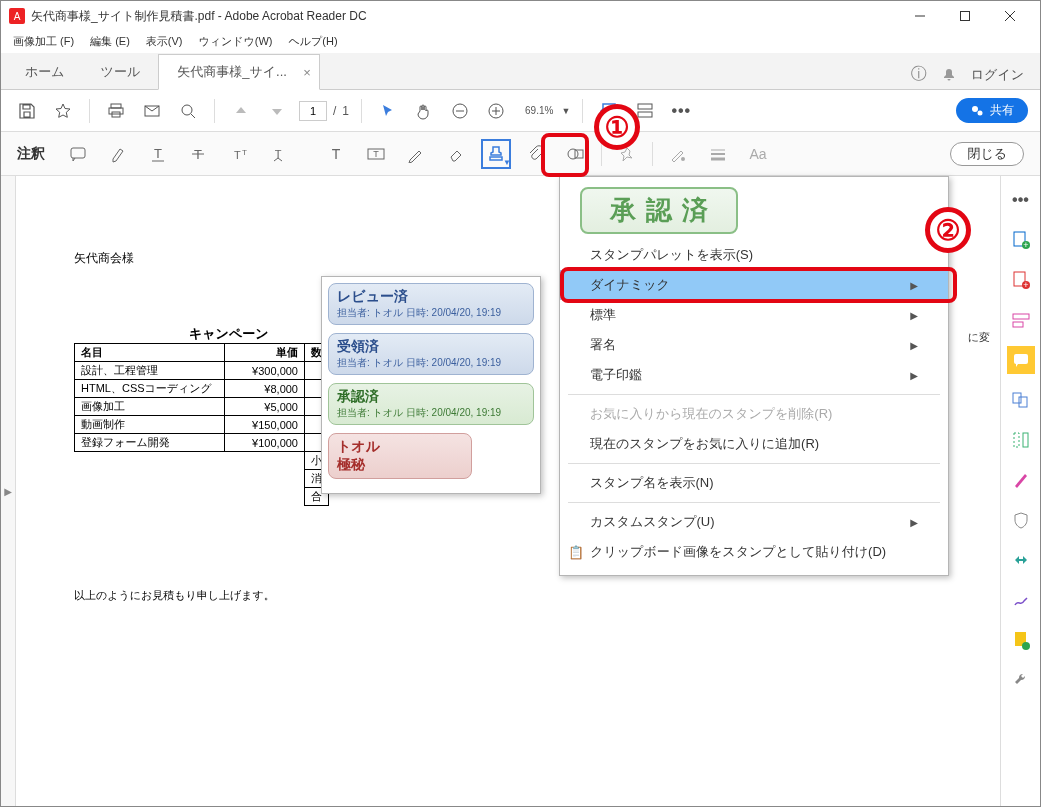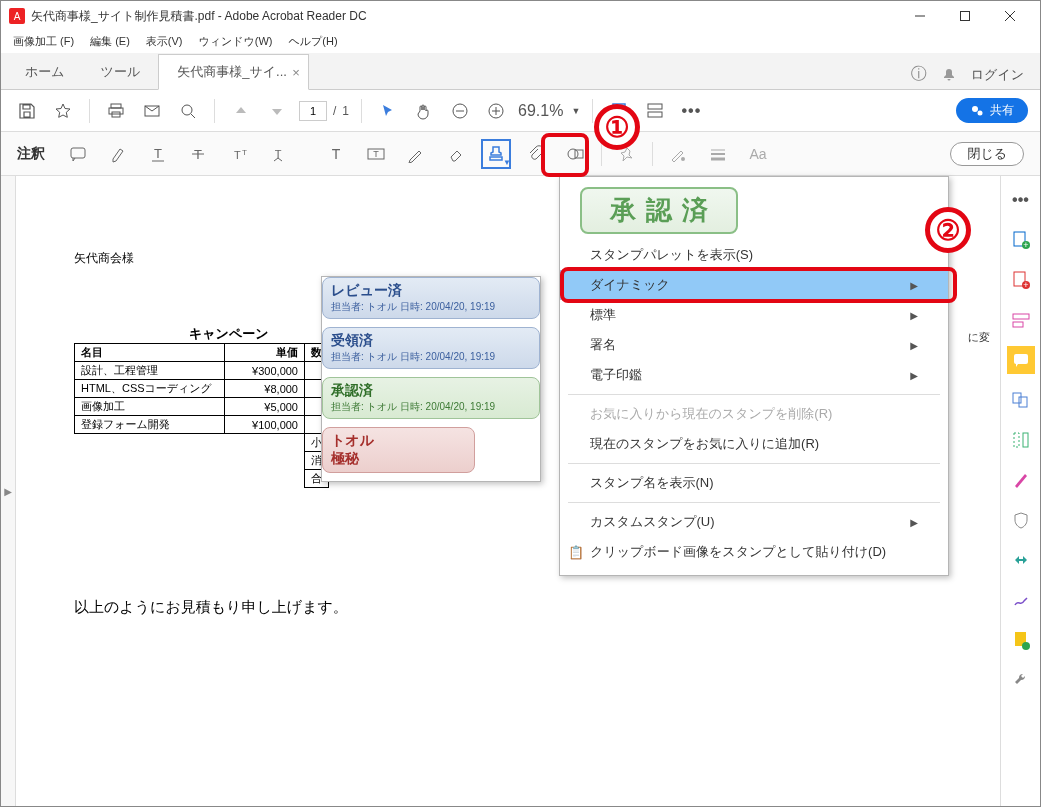--- a/index.html
+++ b/index.html
@@ -11,33 +11,33 @@
 .titlebar .title { font-size: 12px; color: #333; flex: 1; }
 .titlebar .winbtn { width: 45px; height: 30px; display: flex; align-items: center; justify-content: center; color: #333; }
 
 
 .menubar { height: 22px; display: flex; padding: 0 4px; font-size: 11px; color: #333; }
 .menubar .mitem { padding: 3px 8px; cursor: default; }
 
 
 .tabbar { height: 37px; background: #f3f3f3; display: flex; align-items: flex-end; border-bottom: 1px solid #ccc; padding-left: 6px; position: relative; }
 .tabbar .ttab { padding: 8px 18px; font-size: 13px; color: #555; cursor: default; }
-.tabbar .ttab.active { background: #fff; border: 1px solid #ccc; border-bottom: 1px solid #fff; margin-bottom: -1px; padding-right: 21px; position: relative; }
+.tabbar .ttab.active { background: #fff; border: 1px solid #ccc; border-bottom: 1px solid #fff; margin-bottom: -1px; padding-right: 32px; position: relative; }
 .tabbar .ttab .close { position: absolute; right: 8px; top: 50%; transform: translateY(-50%); font-size: 13px; color: #888; }
 .tabbar .right { margin-left: auto; display: flex; align-items: center; gap: 14px; padding-right: 16px; padding-bottom:4px;}
 .tabbar .right .ic { color: #888; font-size: 16px; }
 .tabbar .right .login { font-size: 13px; color: #555; }
 
 
 .toolbar { height: 42px; display: flex; align-items: center; padding: 0 12px; gap: 8px; border-bottom: 1px solid #ddd; }
 .toolbar .tb { width: 28px; height: 28px; display: flex; align-items: center; justify-content: center; color: #555; }
 .toolbar .sep { width: 1px; height: 24px; background: #ddd; margin: 0 4px; }
 .toolbar .page { display: flex; align-items: center; gap: 6px; font-size: 12px; color: #555; }
 .toolbar .page input { width: 28px; height: 20px; border: 1px solid #ccc; text-align: center; font-size: 11px; }
-.toolbar .zoom { font-size: 16px; color: #555; }
+.toolbar .zoom { font-size: 10px; color: #555; margin-left: 7px; }
 .toolbar .share { margin-left: auto; background: #1473e6; color: #fff; border-radius: 14px; padding: 4px 14px; display: flex; align-items: center; gap: 6px; font-size: 12px; }
 
 
 .commentbar { height: 44px; display: flex; align-items: center; padding: 0 16px; gap: 10px; border-bottom: 1px solid #ddd; background: #fafafa; }
 .commentbar .label { font-size: 14px; font-weight: bold; color: #333; margin-right: 8px; }
 .commentbar .cb { width: 30px; height: 30px; display: flex; align-items: center; justify-content: center; color: #666; position: relative; }
 .commentbar .selected { border: 2px solid #3b7ddd; }
 .commentbar .closebtn { margin-left: auto; border: 1px solid #999; border-radius: 14px; padding: 2px 16px; font-size: 13px; color: #333; background: #fff;}
 
 
@@ -47,27 +47,27 @@
 .page-paper { background: #fff; margin: 0; width: 100%; height:100%; padding: 30px 58px; position: relative; }
 
 .addr { font-size: 12px; margin-top: 44px; }
 .campaign { font-size: 13px; font-weight: bold; margin-top: 58px; margin-left: 115px; }
 .estimate-table { margin-top: 0; border-collapse: collapse; font-size: 11px; }
 .estimate-table th, .estimate-table td { border: 1px solid #000; padding: 1px 6px; }
 .estimate-table th { text-align: left; font-weight: bold; background:#fff;}
 .estimate-table .col1 { width: 150px; }
 .estimate-table .col2 { width: 80px; text-align: right; }
 .estimate-table .col3 { width: 18px; }
-.note { font-size: 15px; margin-top: 110px; }
+.note { font-size: 11px; margin-top: 82px; }
 
 
 .approved-stamp { position: absolute; top: 184px; left: 604px; font-size: 28px; color: #5a9e56; border: 2px solid #8abf86; border-radius: 8px; padding: 2px 16px; background: linear-gradient(#f0f7ef,#e3efe0); font-weight: bold; letter-spacing: 12px; text-indent:12px;}
 
 
-.stamp-submenu { position: absolute; top: 275px; left: 320px; width: 220px; background: #fff; border: 1px solid #b5b5b5; box-shadow: 2px 2px 6px rgba(0,0,0,0.25); z-index: 5; }
+.stamp-submenu { position: absolute; top: 275px; left: 320px; width: 220px; background: #fff; border: 1px solid #b5b5b5; box-shadow: 2px 2px 6px rgba(0,0,0,0.25); padding: 6px; z-index: 5; }
 .stamp-item { border-radius: 8px; padding: 4px 8px; margin-bottom: 8px; font-size: 12px; }
 .stamp-item .t { font-weight: bold; font-size: 14px; }
 .stamp-item .s { font-size: 10px; }
 .st-blue { background: linear-gradient(#e3ebf5,#cdd9ea); border:1px solid #9fb3d1; color:#3b5f9e; }
 .st-blue .t { color:#2b4e8c;}
 .st-green { background: linear-gradient(#e7f2e4,#d8ead2); border:1px solid #a0c499; color:#3d7a35;}
 .st-green .t{color:#2f6e28;}
 .st-red { background: linear-gradient(#f5e3e2,#eccfcd); border:1px solid #d19f9d; color:#b03a36;}
 .st-red .t{color:#a52f2c;}
 
@@ -361,20 +361,25 @@
               <td class="col1">HTML、CSSコーディング</td>
               <td class="col2">¥8,000</td>
               <td class="col3"></td>
             </tr>
         <tr>
               <td class="col1">画像加工</td>
               <td class="col2">¥5,000</td>
               <td class="col3"></td>
             </tr>
         <tr>
+              <td class="col1">動画制作</td>
+              <td class="col2">¥150,000</td>
+              <td class="col3"></td>
+            </tr>
+        <tr>
               <td class="col1">登録フォーム開発</td>
               <td class="col2">¥100,000</td>
               <td class="col3"></td>
             </tr>
         <tr>
               <td colspan="2" style="border:none"></td>
               <td class="col3">小</td>
             </tr>
         <tr>
               <td colspan="2" style="border:none"></td>

